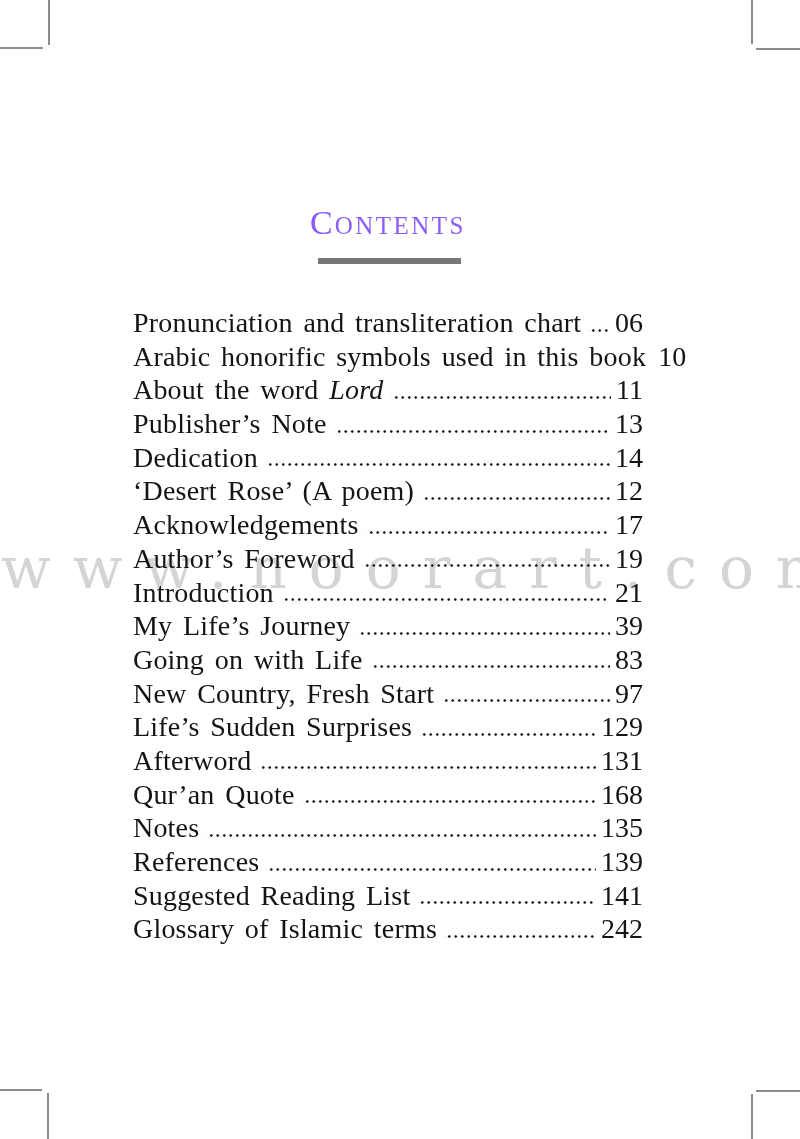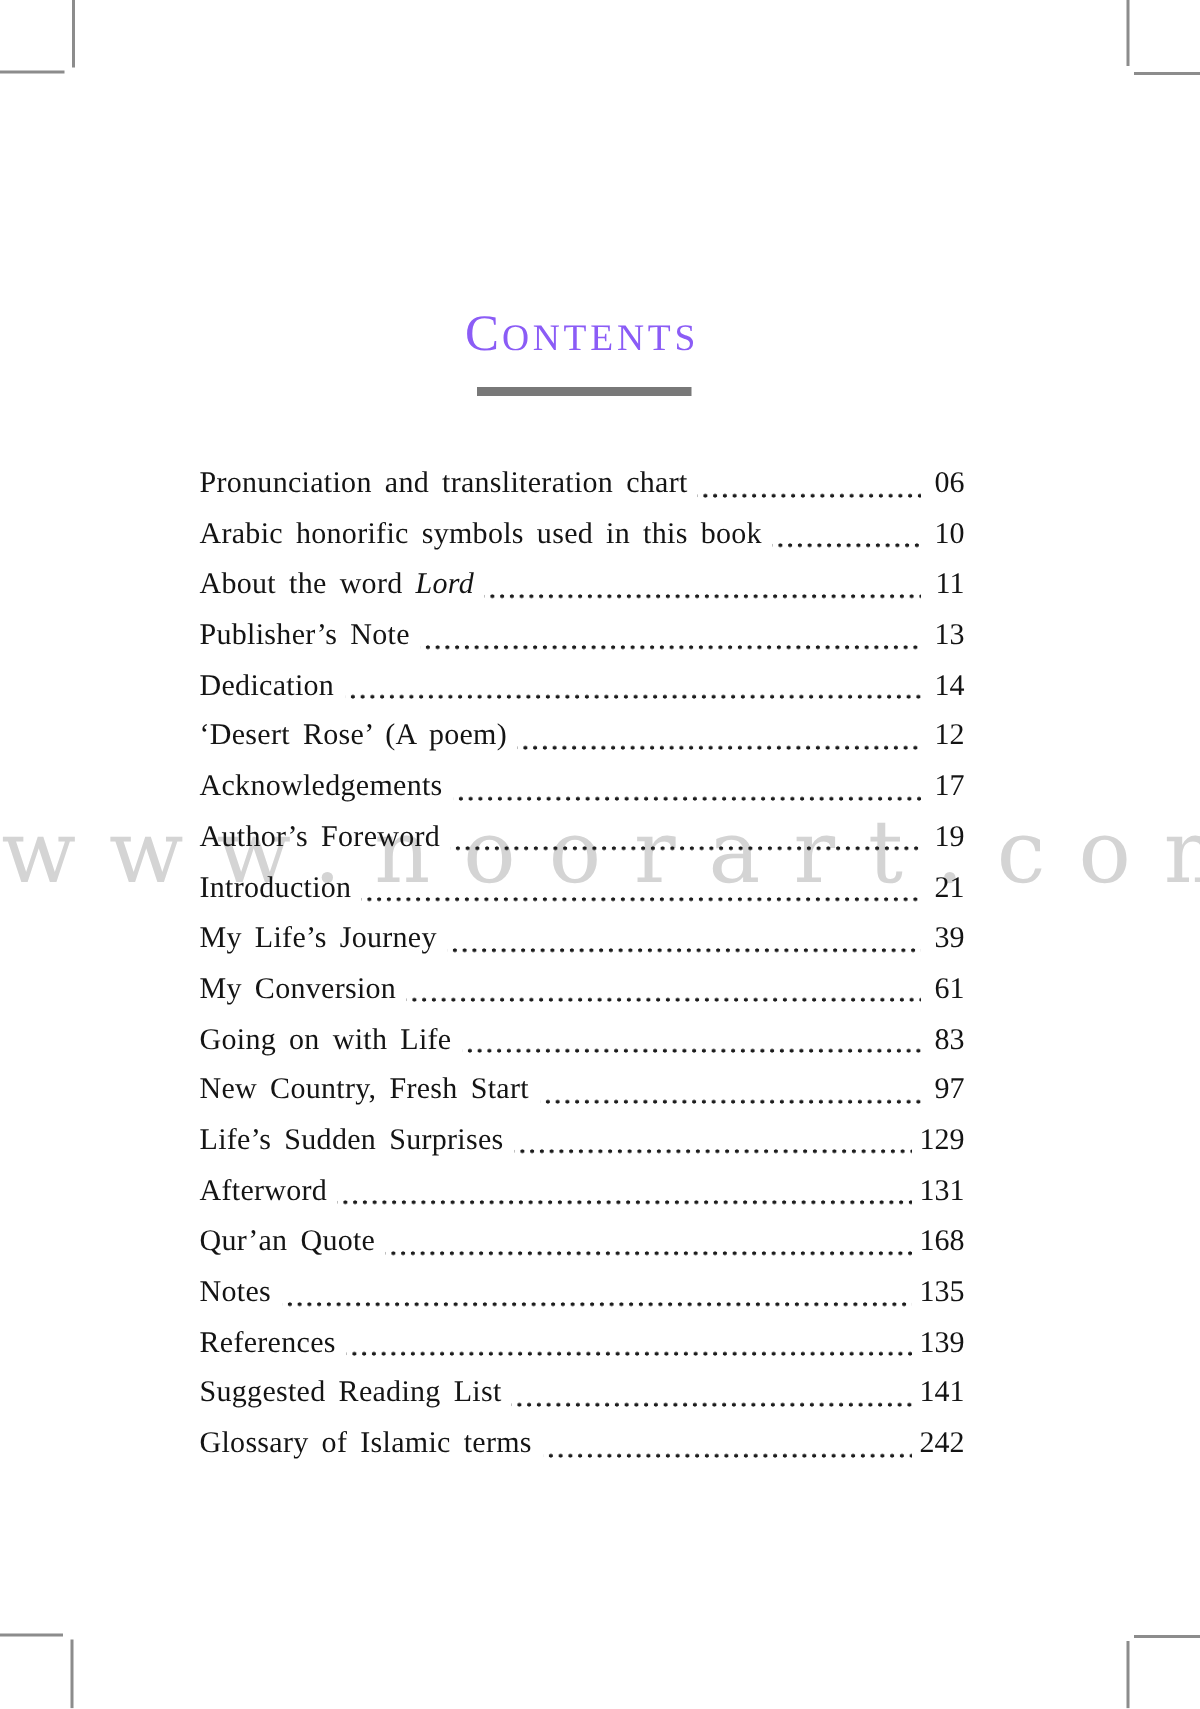--- a/index.html
+++ b/index.html
@@ -73,21 +73,21 @@
     left: 133px;
     top: 306px;
     width: 510px;
     z-index: 1;
     color: #141414;
   }
   .toc-row {
     display: flex;
     align-items: flex-start;
     height: 33.7px;
-    font-size: 20px;
+    font-size: 28px;
   }
   .toc-label {
     line-height: 33.7px;
     word-spacing: 3.5px;
     letter-spacing: 0.2px;
     white-space: nowrap;
   }
   .toc-label i { font-style: italic; }
   .toc-leader {
     flex: 1;
@@ -170,25 +170,20 @@
         <span class="toc-label">Introduction</span>
         <span class="toc-leader"></span>
         <span class="toc-page">21</span>
       </div>
       <div class="toc-row">
         <span class="toc-label">My Life’s Journey</span>
         <span class="toc-leader"></span>
         <span class="toc-page">39</span>
       </div>
       <div class="toc-row">
-        <span class="toc-label">My Conversion</span>
-        <span class="toc-leader"></span>
-        <span class="toc-page">61</span>
-      </div>
-      <div class="toc-row">
         <span class="toc-label">Going on with Life</span>
         <span class="toc-leader"></span>
         <span class="toc-page">83</span>
       </div>
       <div class="toc-row">
         <span class="toc-label">New Country, Fresh Start</span>
         <span class="toc-leader"></span>
         <span class="toc-page">97</span>
       </div>
       <div class="toc-row">

